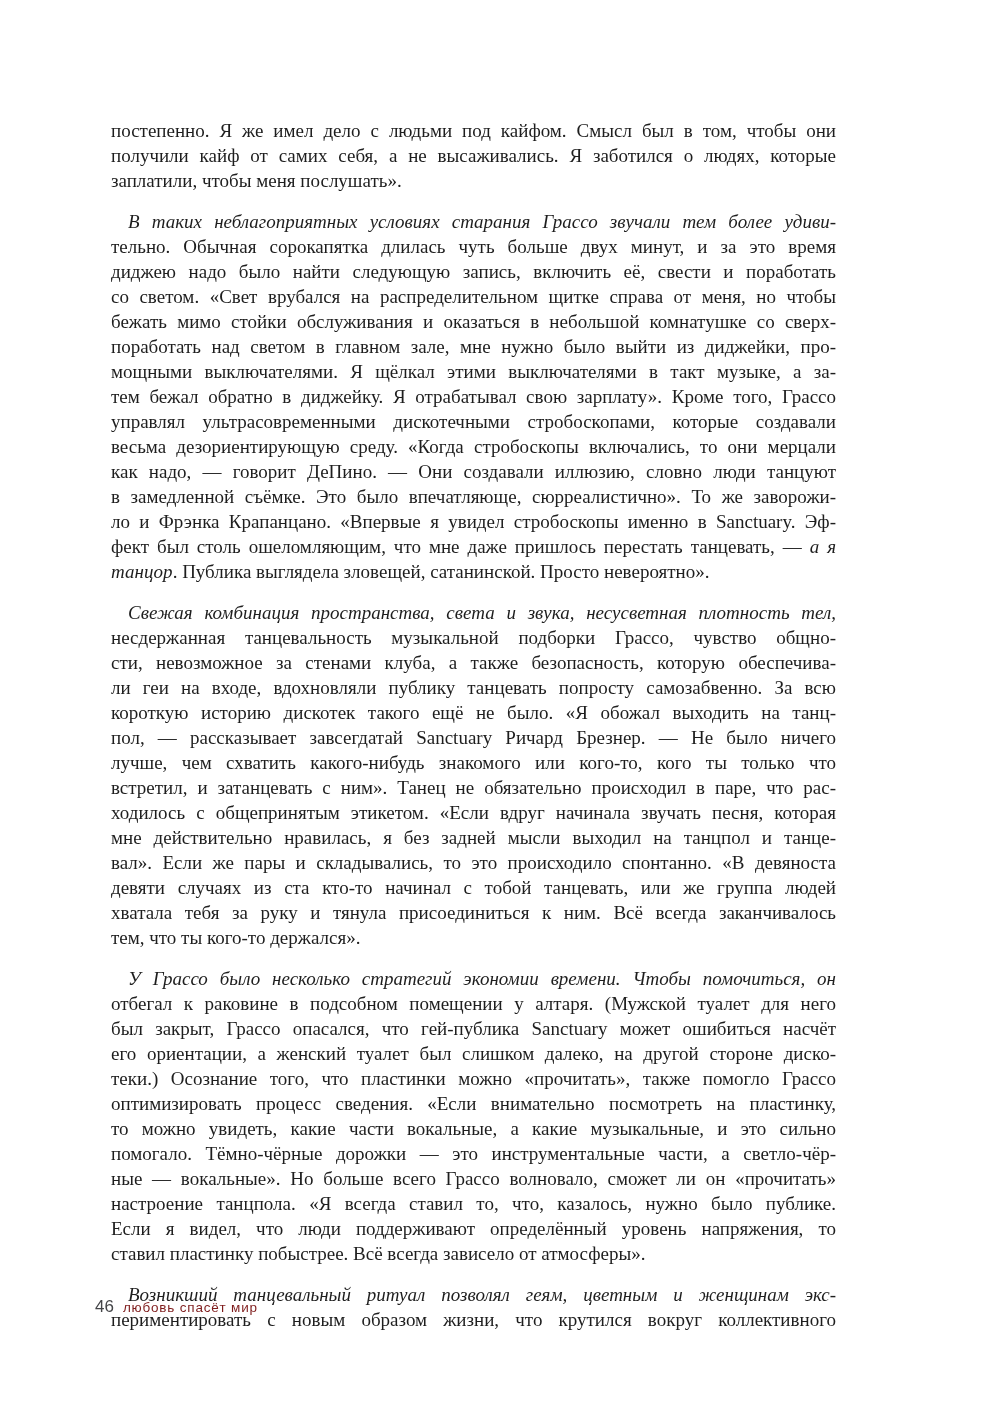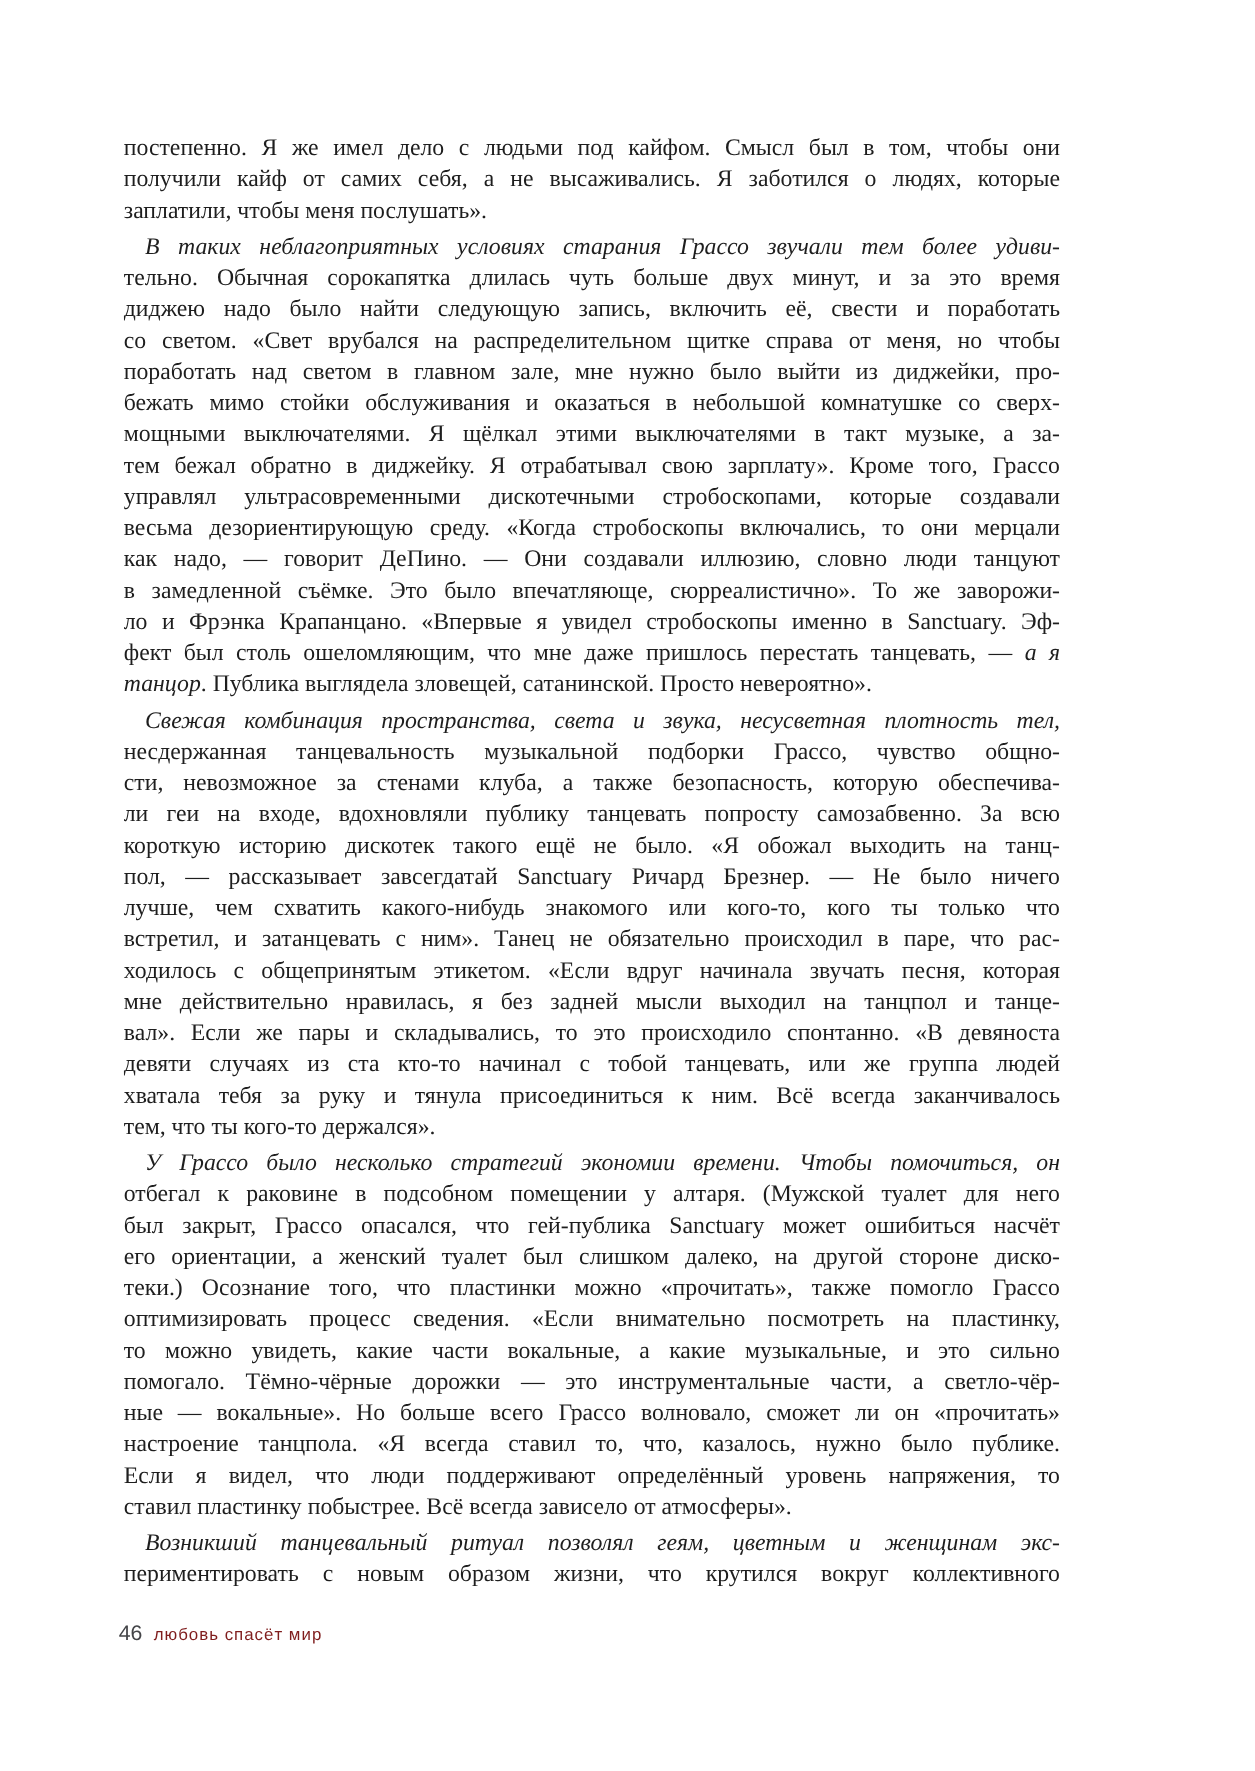--- a/index.html
+++ b/index.html
@@ -10,21 +10,21 @@
     font-family: "Liberation Serif", "DejaVu Serif", serif;
     overflow: hidden;
   }
   .page-text {
     position: absolute;
     left: 95px; top: 102px;
     width: 757px;
     color: #1e1e1e;
     font-size: 19px;
   }
-  .para { margin: 4px; }
+  .para { margin: 16px; }
   .line {
     height: 25px;
     line-height: 25px;
     text-align: justify;
     white-space: normal;
     overflow: hidden;
   }
   .line.just { text-align-last: justify; }
   .line.indent { text-indent: 17px; font-style: italic; }
   .it { font-style: italic; }
@@ -46,22 +46,22 @@
     <div class="para">
       <div class="line just">постепенно. Я же имел дело с людьми под кайфом. Смысл был в том, чтобы они</div>
       <div class="line just">получили кайф от самих себя, а не высаживались. Я заботился о людях, которые</div>
       <div class="line">заплатили, чтобы меня послушать».</div>
     </div>
     <div class="para">
       <div class="line indent just">В таких неблагоприятных условиях старания Грассо звучали тем более удиви-</div>
       <div class="line just">тельно. Обычная сорокапятка длилась чуть больше двух минут, и за это время</div>
       <div class="line just">диджею надо было найти следующую запись, включить её, свести и поработать</div>
       <div class="line just">со светом. «Свет врубался на распределительном щитке справа от меня, но чтобы</div>
+      <div class="line just">бежать мимо стойки обслуживания и оказаться в небольшой комнатушке со сверх-</div>
       <div class="line just">поработать над светом в главном зале, мне нужно было выйти из диджейки, про-</div>
-      <div class="line just">бежать мимо стойки обслуживания и оказаться в небольшой комнатушке со сверх-</div>
       <div class="line just">мощными выключателями. Я щёлкал этими выключателями в такт музыке, а за-</div>
       <div class="line just">тем бежал обратно в диджейку. Я отрабатывал свою зарплату». Кроме того, Грассо</div>
       <div class="line just">управлял ультрасовременными дискотечными стробоскопами, которые создавали</div>
       <div class="line just">весьма дезориентирующую среду. «Когда стробоскопы включались, то они мерцали</div>
       <div class="line just">как надо, — говорит ДеПино. — Они создавали иллюзию, словно люди танцуют</div>
       <div class="line just">в замедленной съёмке. Это было впечатляюще, сюрреалистично». То же заворожи-</div>
       <div class="line just">ло и Фрэнка Крапанцано. «Впервые я увидел стробоскопы именно в Sanctuary. Эф-</div>
       <div class="line just"><span>фект был столь ошеломляющим, что мне даже пришлось перестать танцевать, — </span><span class="it">а я</span></div>
       <div class="line"><span class="it">танцор</span><span>. Публика выглядела зловещей, сатанинской. Просто невероятно».</span></div>
     </div>

